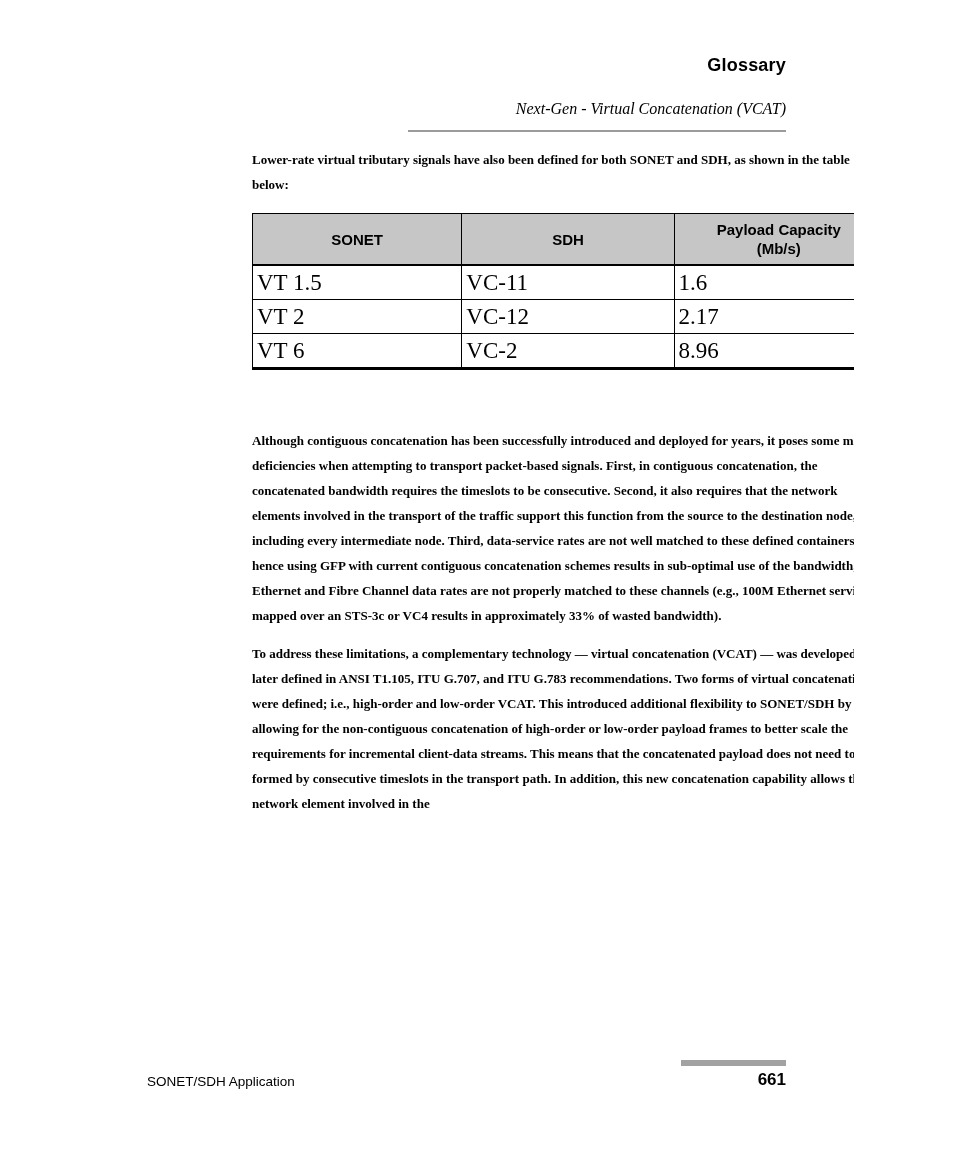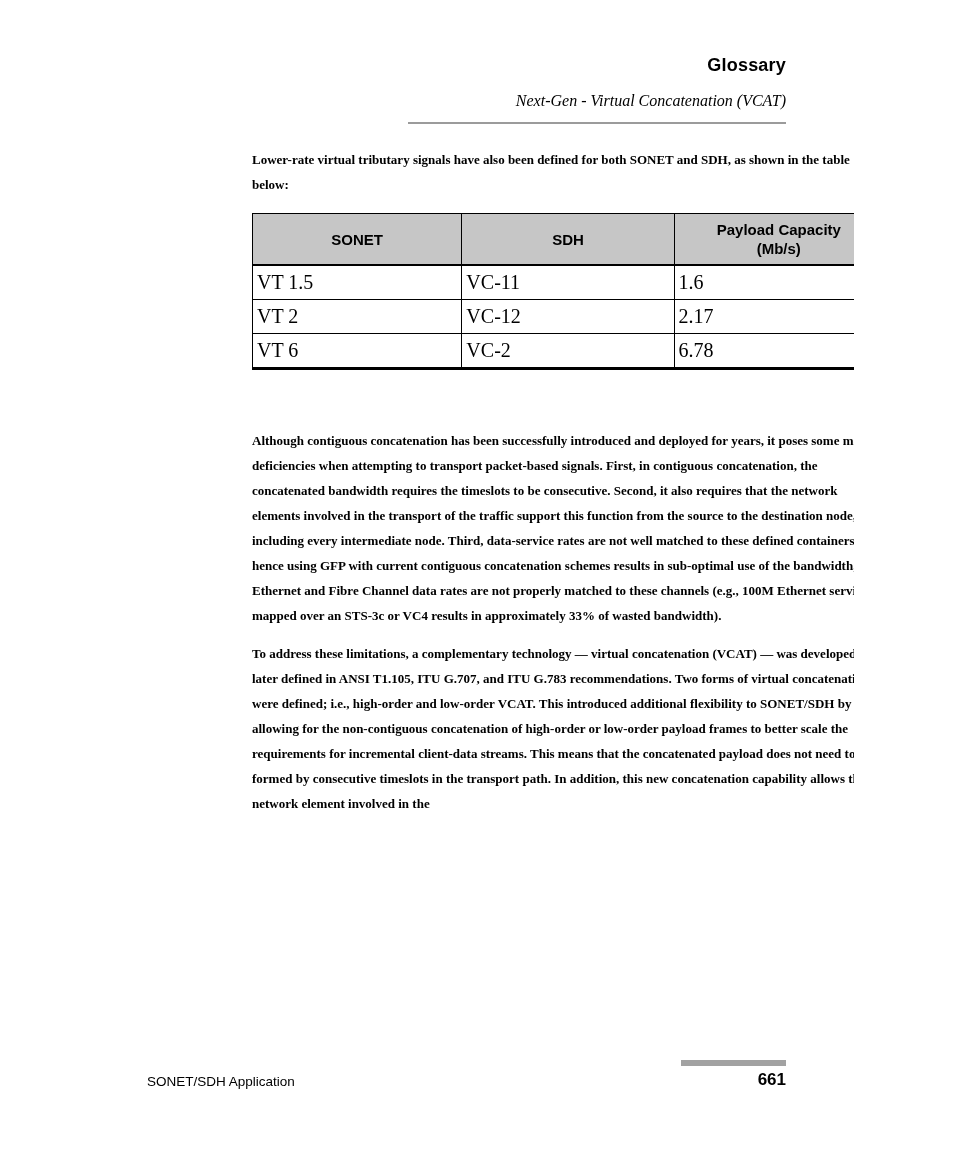--- a/index.html
+++ b/index.html
@@ -20,21 +20,21 @@
     right: 68px;
     text-align: right;
   }
   .header-title {
     font-family: "Liberation Sans", sans-serif;
     font-weight: bold;
     font-size: 18px;
     letter-spacing: 0.2px;
   }
   .header-subtitle {
-    margin-top: 16px;
+    margin-top: 24px;
     font-family: "Liberation Serif", serif;
     font-style: italic;
     font-size: 16px;
   }
   .header-rule {
     margin-top: 12px;
     margin-left: auto;
     width: 378px;
     height: 2px;
     background: #9b9b9b;
@@ -77,21 +77,21 @@
     padding: 6px 4px;
     height: 38px;
   }
   table.cap-table th .th-inner {
     display: inline-block;
     max-width: 150px;
   }
   table.cap-table td {
     border: 1px solid #000;
     font-family: "Liberation Serif", serif;
-    font-size: 20px;
+    font-size: 23px;
     line-height: 23px;
     padding: 5px 4px 5px 4px;
     text-align: left;
     vertical-align: middle;
   }
   table.cap-table col.c1 { width: 210px; }
   table.cap-table col.c2 { width: 213px; }
   table.cap-table col.c3 { width: 211px; }
 
   
@@ -158,21 +158,21 @@
           <td>1.6</td>
         </tr>
         <tr>
           <td>VT 2</td>
           <td>VC-12</td>
           <td>2.17</td>
         </tr>
         <tr>
           <td>VT 6</td>
           <td>VC-2</td>
-          <td>6.78</td>
+          <td>8.96</td>
         </tr>
       </tbody>
     </table>
 
     <p>Although contiguous concatenation has been successfully introduced and deployed for years, it poses some major deficiencies when attempting to transport packet-based signals. First, in contiguous concatenation, the concatenated bandwidth requires the timeslots to be consecutive. Second, it also requires that the network elements involved in the transport of the traffic support this function from the source to the destination node, including every intermediate node. Third, data-service rates are not well matched to these defined containers, hence using GFP with current contiguous concatenation schemes results in sub-optimal use of the bandwidth, as Ethernet and Fibre Channel data rates are not properly matched to these channels (e.g., 100M Ethernet service mapped over an STS-3c or VC4 results in approximately 33% of wasted bandwidth).</p>
     <p>To address these limitations, a complementary technology — virtual concatenation (VCAT) — was developed and later defined in ANSI T1.105, ITU G.707, and ITU G.783 recommendations. Two forms of virtual concatenation were defined; i.e., high-order and low-order VCAT. This introduced additional flexibility to SONET/SDH by allowing for the non-contiguous concatenation of high-order or low-order payload frames to better scale the requirements for incremental client-data streams. This means that the concatenated payload does not need to be formed by consecutive timeslots in the transport path. In addition, this new concatenation capability allows the network element involved in the</p>
 
   </div>
 
   <div class="footer">

